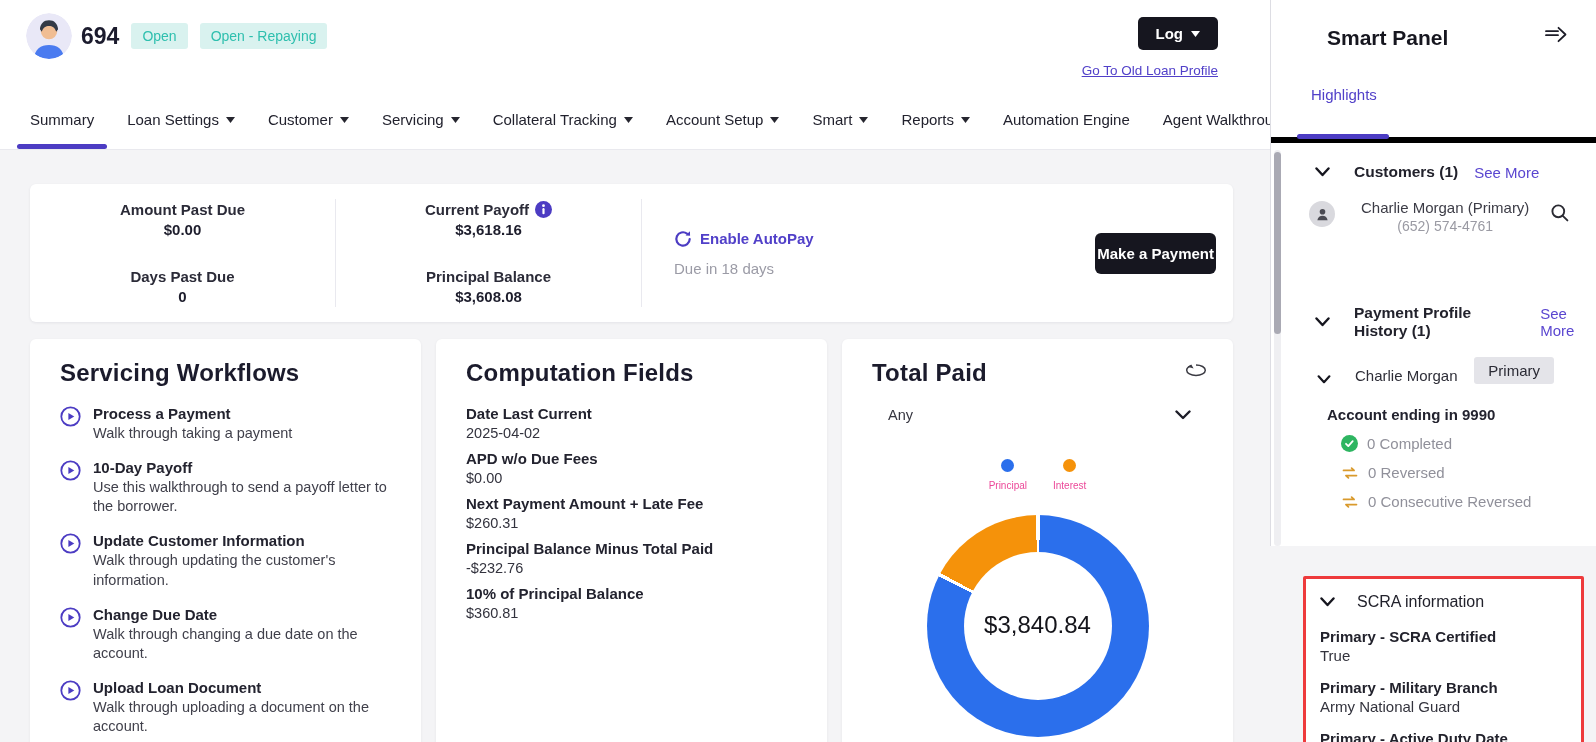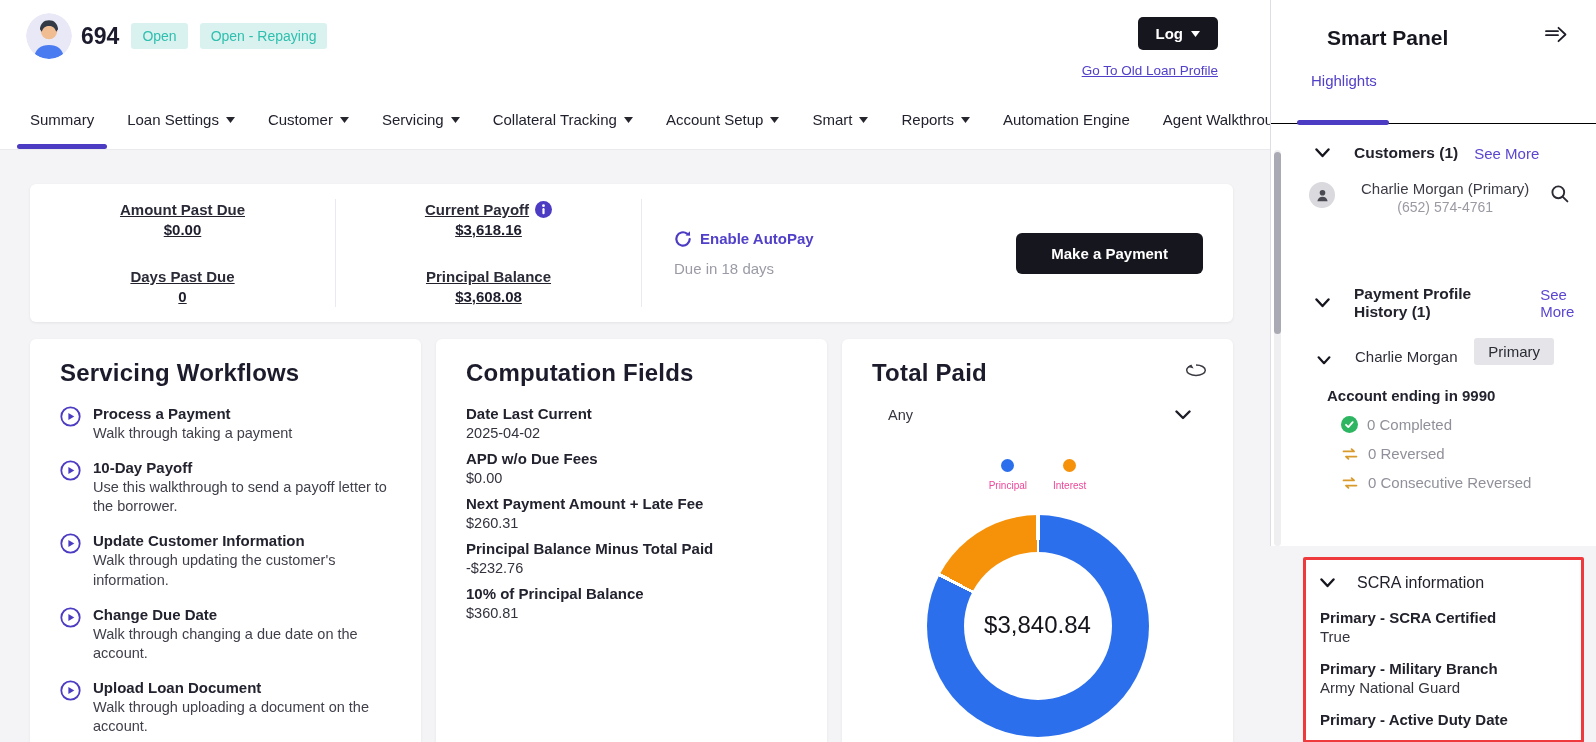--- a/index.html
+++ b/index.html
@@ -15,31 +15,31 @@
   .loan-id { font-size:23px; font-weight:700; color:#1b1b2d; margin-left:9px; }
   .badge { background:#d9f2ef; color:#2ebfae; font-size:14px; padding:5px 11px; border-radius:3px; margin-left:12px; font-weight:500; }
   .log-btn { position:absolute; top:17px; right:52px; background:#16161f; color:#fff; border:none; border-radius:5px; font-size:15px; font-weight:600; padding:8px 18px; display:flex; align-items:center; gap:8px; cursor:pointer; font-family:inherit; }
   .old-link { position:absolute; top:63px; right:52px; color:#5140c9; font-size:13.5px; text-decoration:underline; cursor:pointer; }
   .nav { position:absolute; bottom:0; left:30px; display:flex; }
   .nav-item { position:relative; display:flex; align-items:center; gap:7px; font-size:15px; color:#22222e; padding:12px 0 21px; margin-right:33px; cursor:pointer; white-space:nowrap; }
   .nav-item.active::after { content:""; position:absolute; left:-13px; right:-13px; bottom:0; height:5px; background:#4c3cc3; border-radius:3px; }
 
   
   .summary-card { background:#fff; border-radius:6px; box-shadow:0 1px 3px rgba(40,40,60,.08); margin:34px 37px 0 30px; height:138px; display:flex; align-items:center; }
-  .stat-col { width:305px; display:flex; flex-direction:column; align-items:center; justify-content:flex-start; gap:30px;text-decoration:underline; }
+  .stat-col { width:305px; display:flex; flex-direction:column; align-items:center; justify-content:flex-start; gap:30px; }
   .stat { text-align:center; }
   .stat-label { font-size:15px; font-weight:600; color:#2b2b38; display:flex; align-items:center; justify-content:center; gap:6px; }
   .stat-value { font-size:15px; font-weight:700; color:#1d1d2c; margin-top:3px; }
   .vdiv { width:1px; height:108px; background:#e9e9ef; }
   .pay-col { flex:1; padding-left:32px; display:flex; flex-direction:column; justify-content:center; gap:12px; }
   .autopay { display:flex; align-items:center; gap:8px; color:#5140c9; font-weight:600; font-size:15px; cursor:pointer; }
   .pay-line { font-size:15px; color:#2b2b36; }
   .pay-line b { color:#1d1d2c; }
   .due-note { font-size:15px; color:#9b9ba6; }
-  .make-payment { margin-right:30px; background:#16161f; color:#fff; border:none; border-radius:6px; font-size:15px; font-weight:600; padding:12px 35px; cursor:pointer; white-space:nowrap; font-family:inherit; }
+  .make-payment { margin-right:17px; background:#16161f; color:#fff; border:none; border-radius:6px; font-size:15px; font-weight:600; padding:12px 2px; cursor:pointer; white-space:nowrap; font-family:inherit; }
 
   
   .cards { display:flex; gap:15px; margin:17px 37px 0 30px; height:460px; }
   .card { background:#fff; border-radius:6px; box-shadow:0 1px 3px rgba(40,40,60,.07); flex:1; padding:20px 30px; position:relative; }
   .card-title { font-size:24px; font-weight:700; color:#1b1b2c; letter-spacing:.2px; margin-bottom:18px; }
 
   .wf-item { display:flex; gap:12px; margin-bottom:16px; }
   .wf-icon { flex:0 0 21px; padding-top:1px; }
   .wf-title { font-size:15px; font-weight:700; color:#23232f; }
   .wf-desc { font-size:14.5px; color:#40404b; line-height:1.32; margin-top:2px; }
@@ -58,21 +58,21 @@
   .donut { width:222px; height:222px; border-radius:50%; position:relative; }
   .donut::after { content:""; position:absolute; inset:37px; background:#fff; border-radius:50%; }
   .donut-label { position:absolute; left:0; right:0; top:50%; transform:translateY(-54%); text-align:center; font-size:24px; color:#14141a; z-index:2; }
 
   
   .smart-panel { position:absolute; left:1270px; top:0; width:326px; height:546px; background:#fff; border-left:1px solid #dddde3; }
   .sp-scroll-track { position:absolute; left:3px; top:150px; bottom:0; width:7px; background:#efeff2; border-radius:4px; }
   .sp-scroll-thumb { position:absolute; left:3px; top:152px; width:7px; height:182px; background:#aaaab4; border-radius:4px; cursor:pointer; }
   .sp-header { display:flex; align-items:flex-start; justify-content:space-between; padding:26px 28px 0 56px; }
   .sp-title { font-size:21px; font-weight:700; color:#16161f; }
-  .sp-tabs { margin-top:22px; position:relative; border-bottom:1px solid #000000; padding:0 0 33px 40px; }
+  .sp-tabs { margin-top:36px; position:relative; border-bottom:6px solid #000000; padding:0 0 33px 40px; }
   .sp-tab { color:#5140c9; font-size:15px; cursor:pointer; }
   .sp-tab-underline { position:absolute; left:26px; bottom:-2px; width:92px; height:5px; background:#4c3cc3; border-radius:3px; }
   .sp-heading-row { display:flex; align-items:center; padding-left:44px; margin-top:20px; }
   .sp-heading { font-size:15.5px; font-weight:600; color:#22222c; margin-left:24px; }
   .see-more { font-size:15px; color:#5a46d0; margin-left:16px; cursor:pointer; }
   .cust-row { display:flex; align-items:flex-start; padding-left:38px; margin-top:18px; position:relative; }
   .cust-avatar { width:26px; height:26px; border-radius:50%; background:#d9d9de; display:flex; align-items:center; justify-content:center; margin-top:2px; }
   .cust-info { margin-left:26px;text-align:center; }
   .cust-name { font-size:15px; color:#3c3c46; }
   .cust-phone { font-size:14px; color:#9a9aa3; margin-top:2px; }

